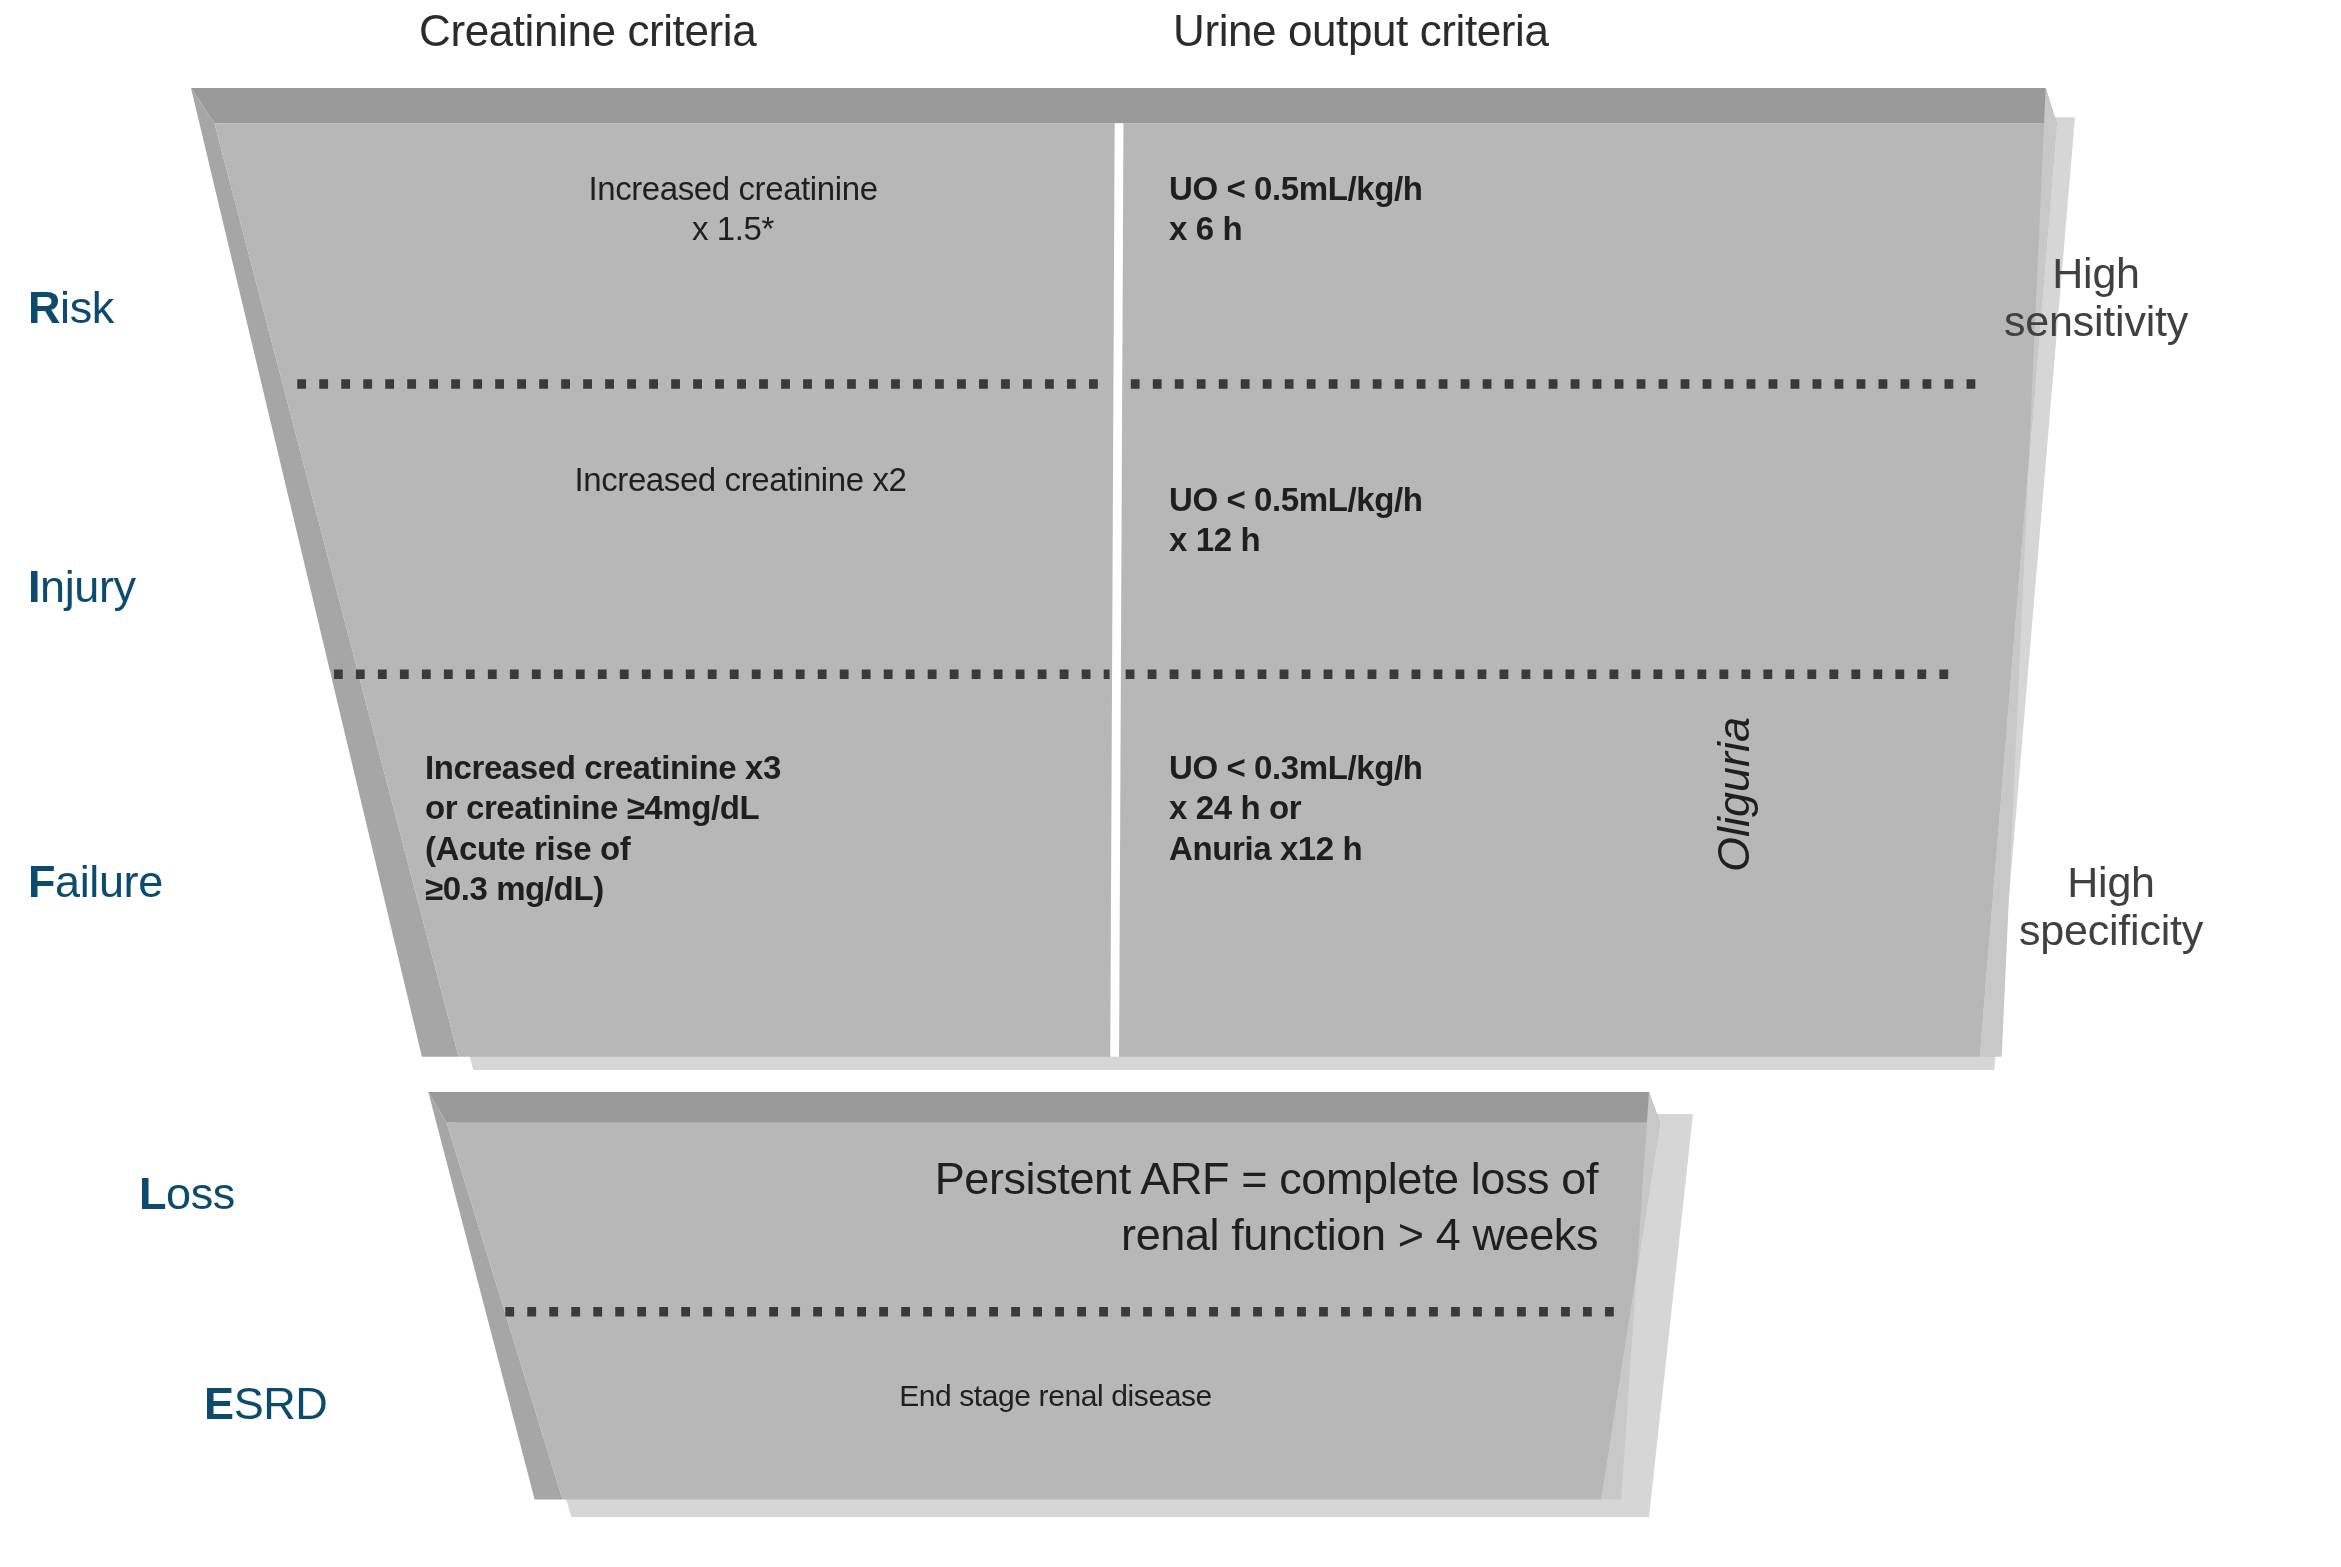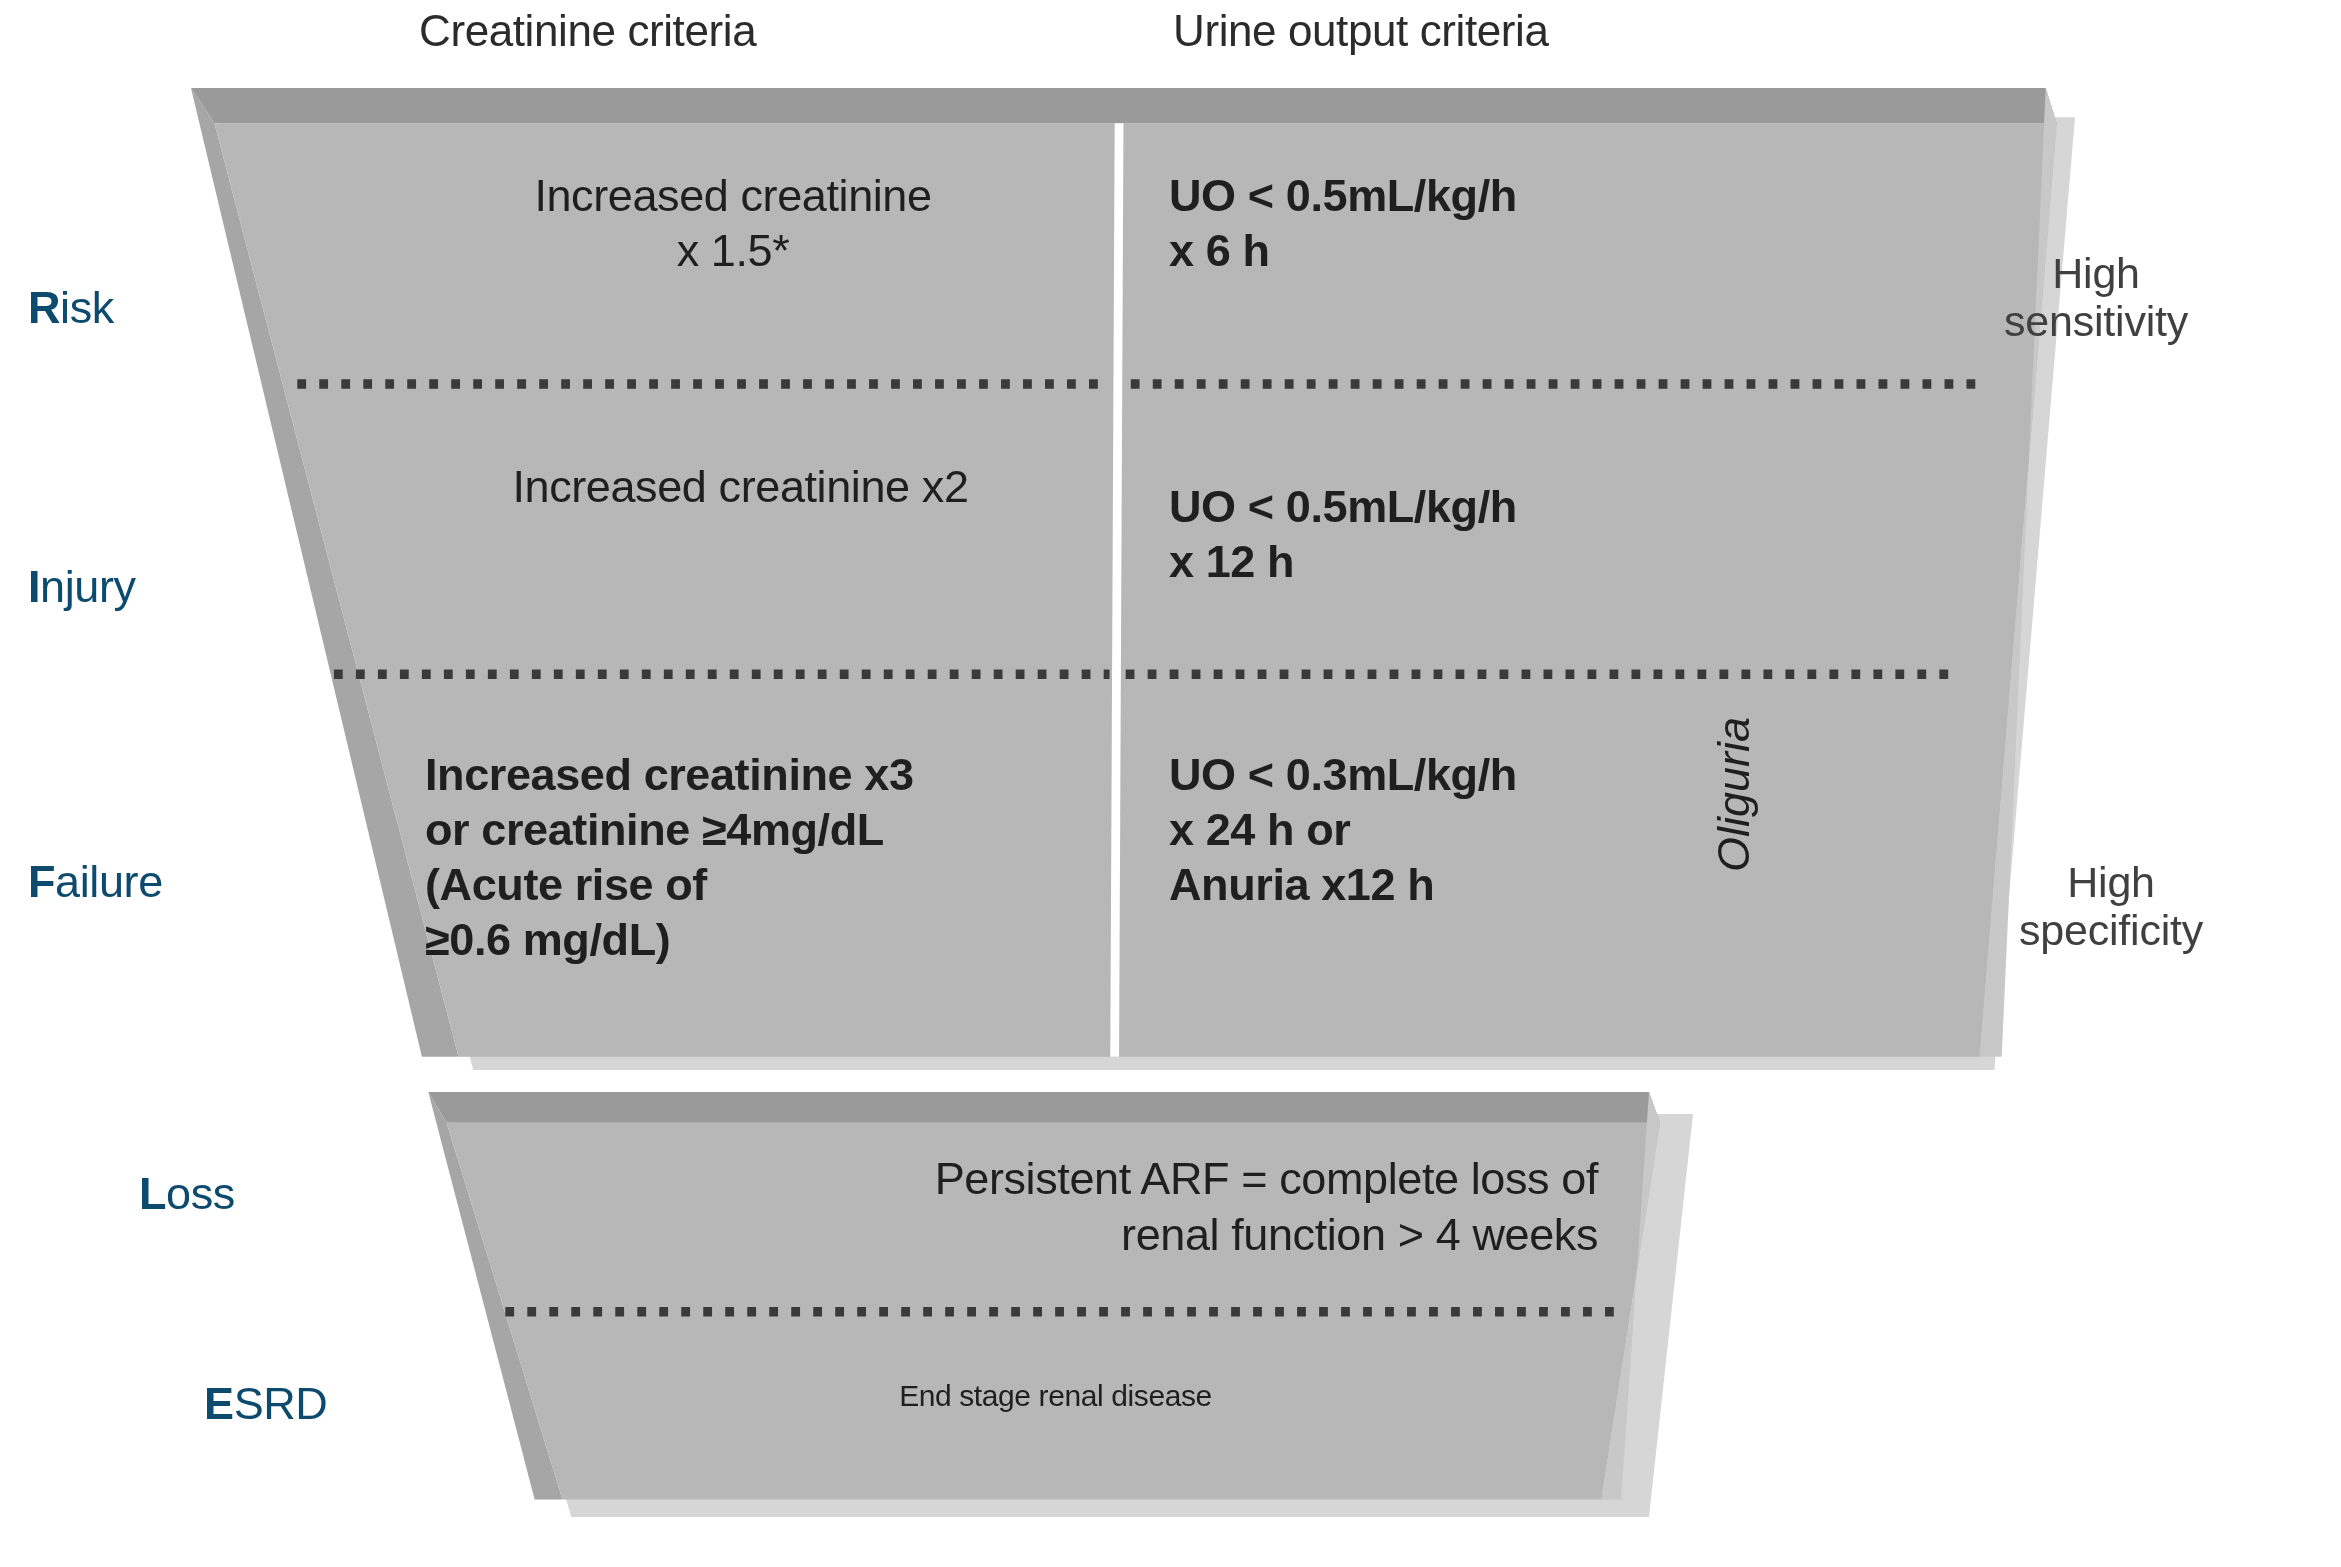--- a/index.html
+++ b/index.html
@@ -80,21 +80,21 @@
     position: absolute;
     left: 410px;
     top: 1092px;
     width: 1283px;
     height: 425px;
   }
 
   
   .cell {
     position: absolute;
-    font-size: 45px;
+    font-size: 33px;
     line-height: 1.22;
     color: #1f1f1f;
     letter-spacing: -0.4px;
     white-space: pre-line;
   }
   .cell.center { text-align: center; }
   .cell.left   { text-align: left; font-weight: bold; }
 
   
   #cell-risk-creat { left: 396px;  top: 169px; width: 674px; text-align: center; }
@@ -212,21 +212,21 @@
 x 6 h</div>
 
 <div class="cell center" id="cell-inj-creat">Increased creatinine x2</div>
 
 <div class="cell left" id="cell-inj-uo">UO &lt; 0.5mL/kg/h
 x 12 h</div>
 
 <div class="cell left" id="cell-fail-creat">Increased creatinine x3
 or creatinine ≥4mg/dL
 (Acute rise of
-   ≥0.6 mg/dL)</div>
+   ≥0.3 mg/dL)</div>
 
 <div class="cell left" id="cell-fail-uo">UO &lt; 0.3mL/kg/h
 x 24 h or
 Anuria x12 h</div>
 
 <div id="oliguria">Oliguria</div>
 
 <div id="cell-loss">Persistent ARF = complete loss of
 renal function &gt; 4 weeks</div>
 

